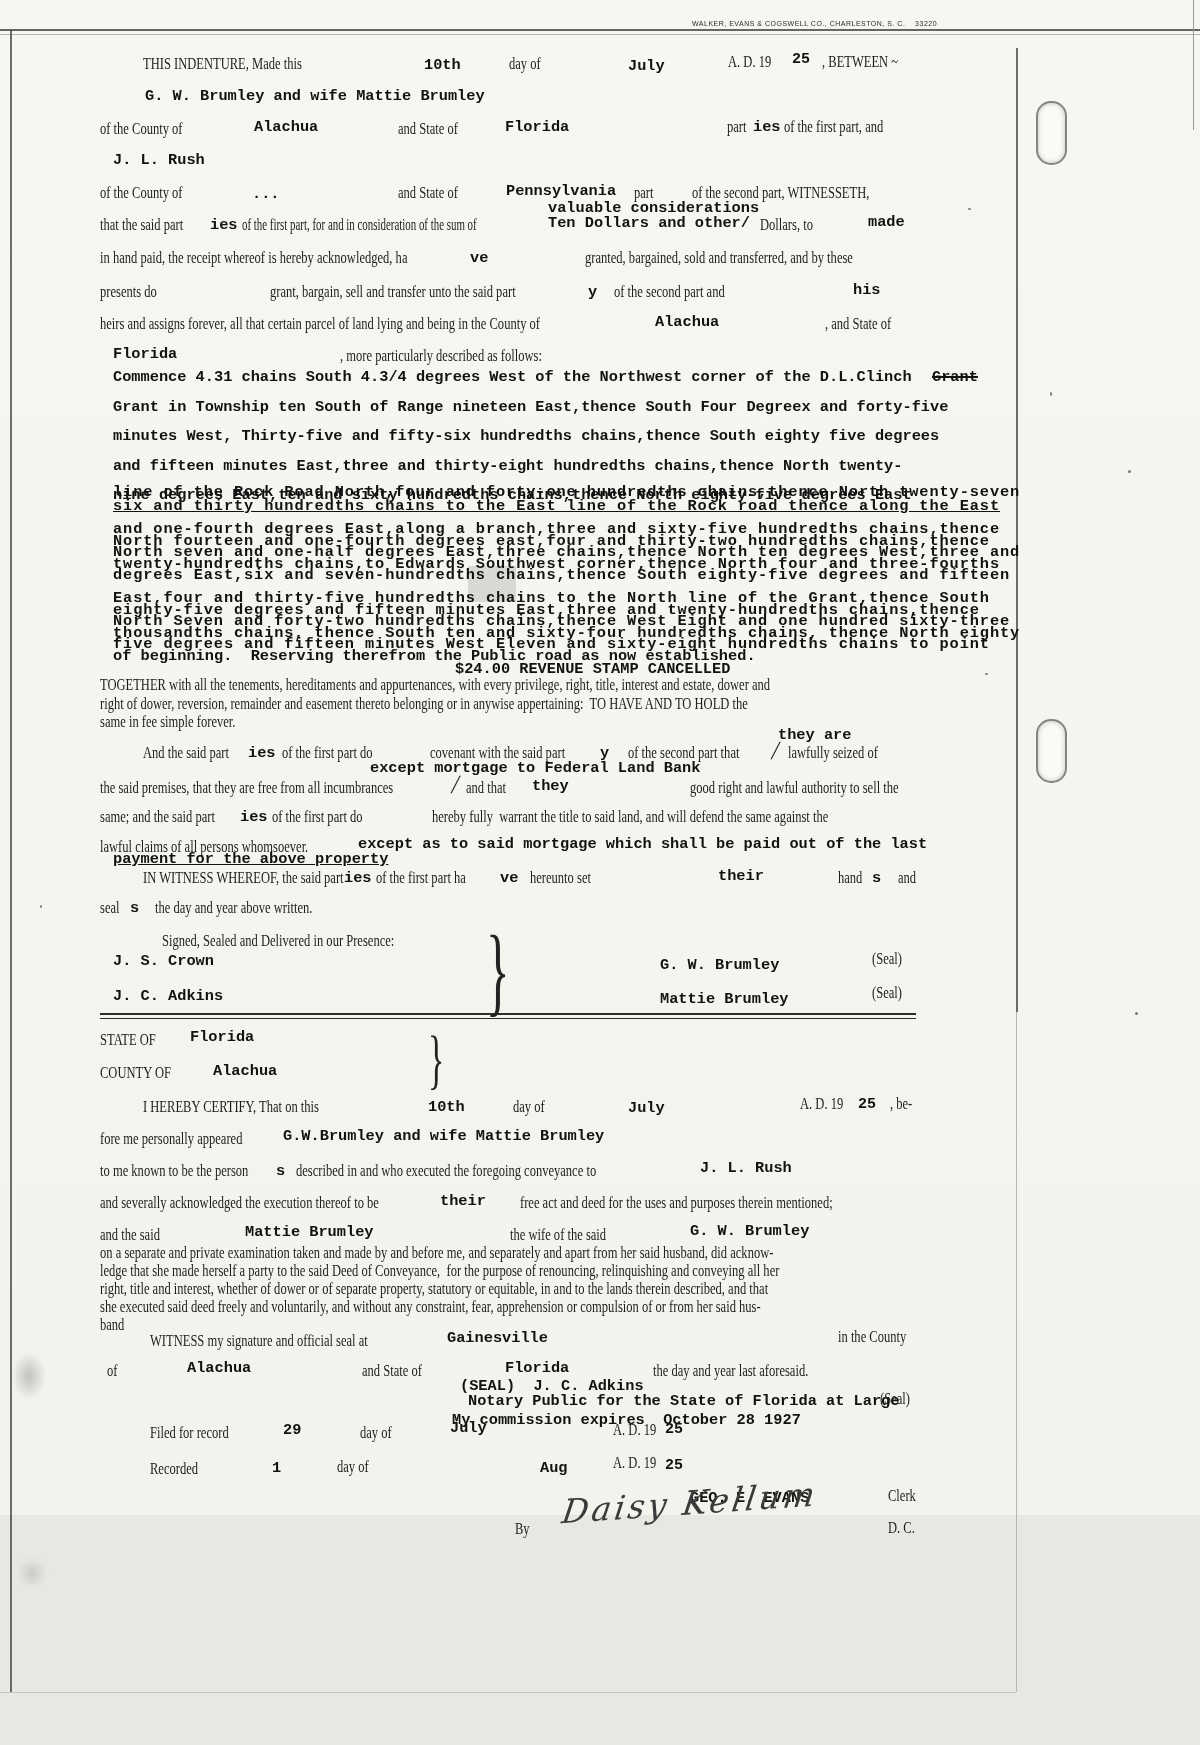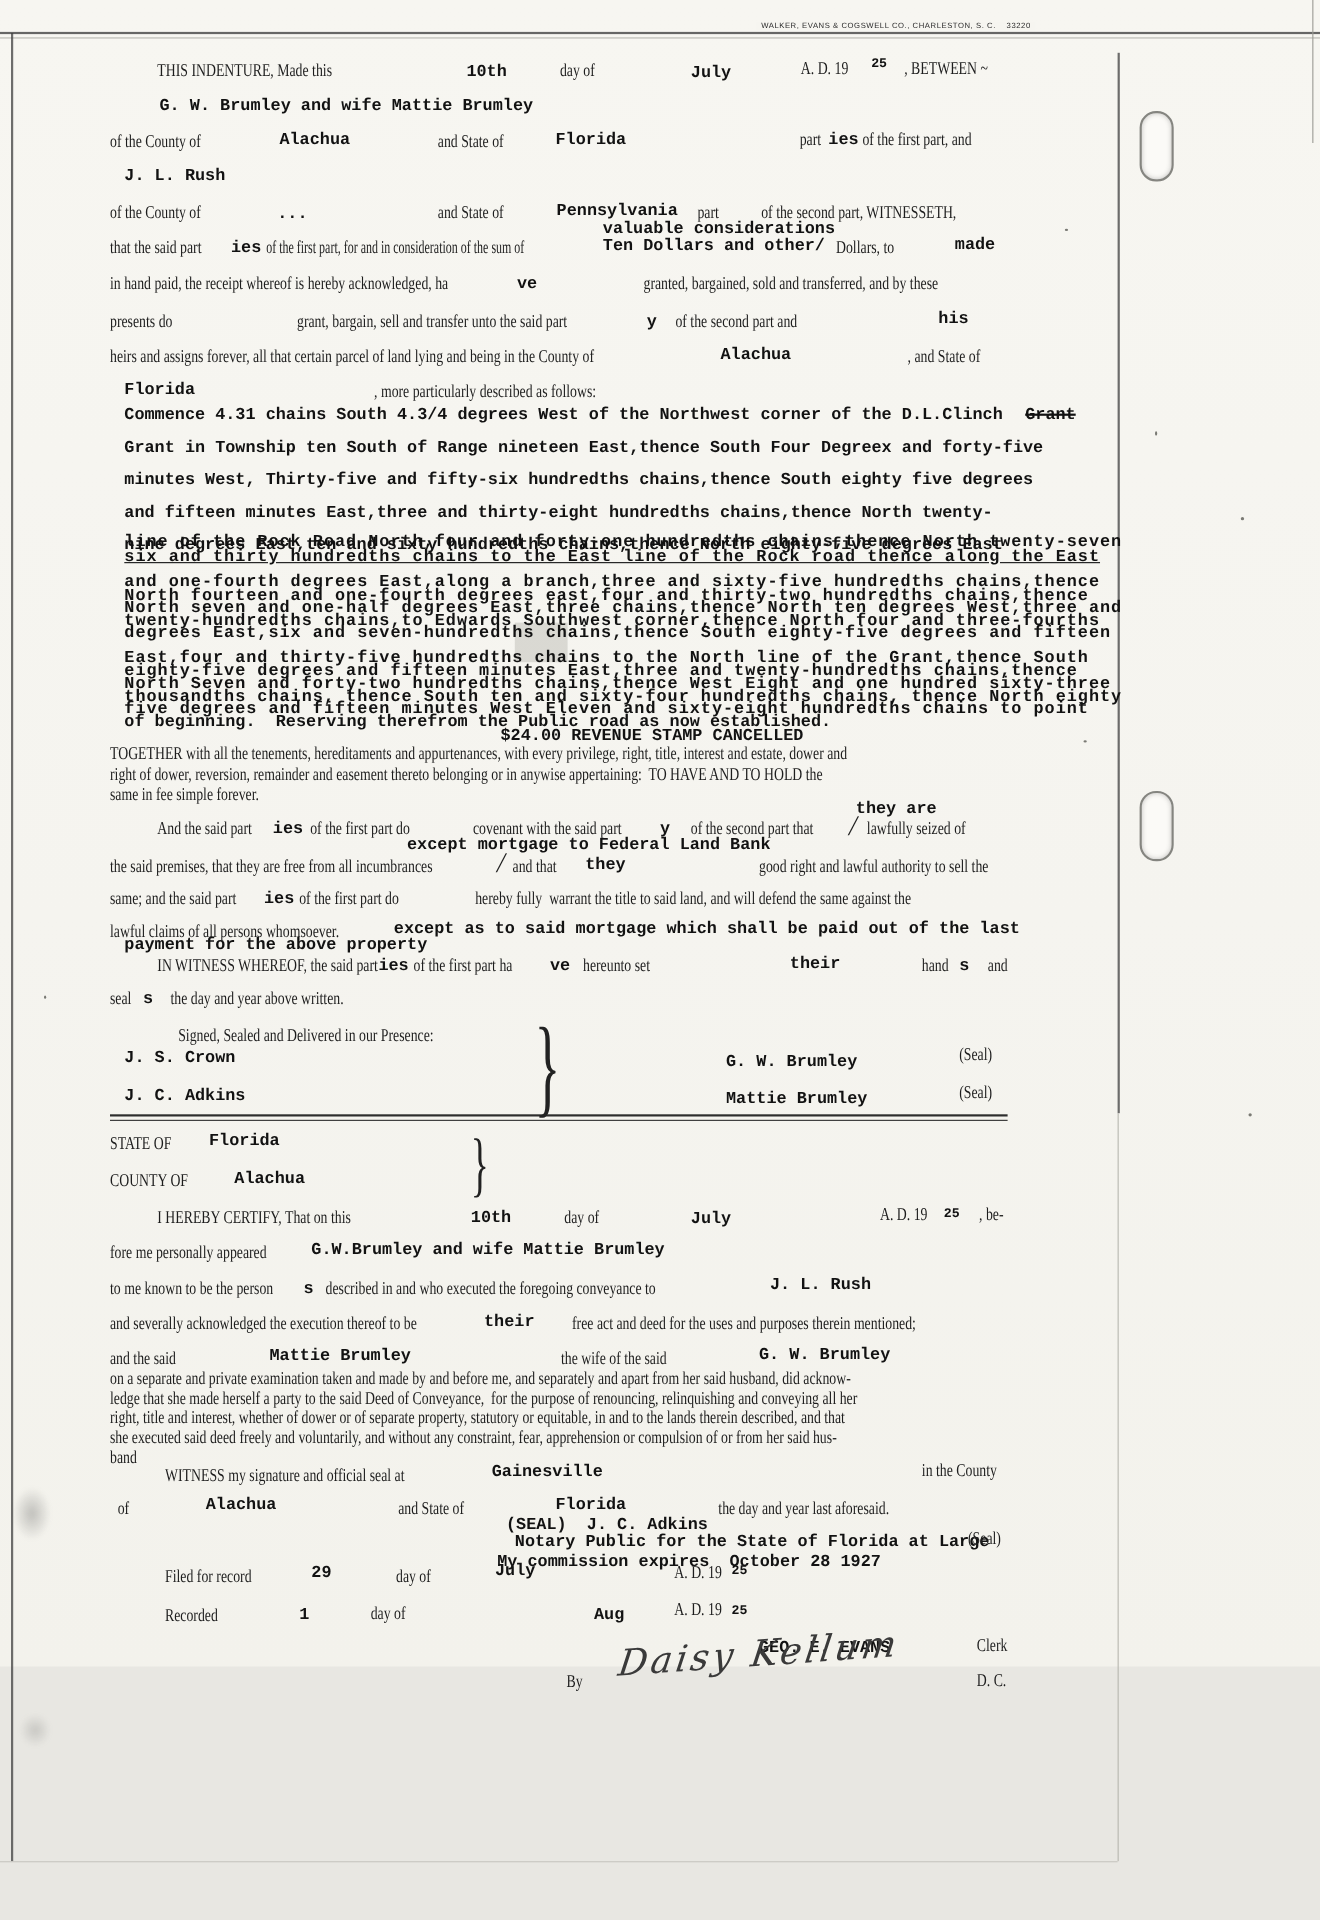--- a/index.html
+++ b/index.html
@@ -6,21 +6,21 @@
   .page{
     position:relative;width:1200px;height:1515px;
     background:linear-gradient(180deg,#f7f6f1 0%,#f5f4ef 55%,#f3f2ec 100%);
     font-family:"Liberation Serif",serif;color:#1c1c1c;
   }
   .seg{position:absolute;display:inline-block;white-space:pre;line-height:1.12;color:#1d1d1d;}
   .form{font-size:16.5px;font-family:"Liberation Serif",serif;transform:scaleX(0.76);transform-origin:0 0;}
   .form-c{font-size:16.5px;font-family:"Liberation Serif",serif;transform:scaleX(0.66);transform-origin:0 0;}
   .type{font-family:"Liberation Mono",monospace;font-weight:700;font-size:15.3px;color:#121212;}
   .dense{letter-spacing:0.9px;}
-  .type-lg{font-family:"Liberation Mono",monospace;font-weight:700;font-size:12px;color:#111;}
+  .type-lg{font-family:"Liberation Mono",monospace;font-weight:700;font-size:15px;color:#111;}
   .slash{font-size:26px;font-family:"Liberation Serif",serif;transform:skewX(-10deg);line-height:1;}
   .strike{text-decoration:line-through;text-decoration-thickness:2px;}
   .brace{font-size:98px;font-family:"Liberation Serif",serif;font-weight:400;transform:scale(.5,1.02);transform-origin:0 0;color:#222;line-height:1;}
   .brace2{font-size:62px;font-family:"Liberation Serif",serif;font-weight:400;transform:scale(.55,1.05);transform-origin:0 0;color:#222;line-height:1;}
   .script{font-family:"DejaVu Serif",serif;font-style:italic;font-size:33px;letter-spacing:3px;color:#3a3a3a;transform:rotate(-4deg) skewX(-12deg);transform-origin:0 0;}
   .printer{font-family:"Liberation Sans",sans-serif;font-size:7px;letter-spacing:.5px;color:#2b2b2b;background:#f6f5f0;padding:0 4px;z-index:3;}
   .top-rule{position:absolute;left:0;top:29px;width:1200px;height:2px;background:#4c4c4c;opacity:.85;}
   .top-rule2{position:absolute;left:0;top:34px;width:1200px;height:1px;background:#9a9a94;opacity:.7;}
   .left-rule{position:absolute;left:10px;top:30px;width:2px;height:1662px;background:#3f3f3f;opacity:.75;}
   .corner-rule{position:absolute;left:1193px;top:0;width:1px;height:130px;background:#9b9b95;}
@@ -142,21 +142,21 @@
       <span class="seg slash" style="left: 452px; top: 772px;">/</span>
       <span class="seg form" style="left: 466px; top: 779px;">and that</span>
       <span class="seg type" style="left: 532px; top: 778px;">they</span>
       <span class="seg form" style="left: 690px; top: 779px;">good right and lawful authority to sell the</span>
       <span class="seg form" style="left: 100px; top: 808px;">same; and the said part</span>
       <span class="seg type" style="left: 240px; top: 809px;">ies</span>
       <span class="seg form" style="left: 272px; top: 808px;">of the first part do</span>
       <span class="seg form" style="left: 432px; top: 808px;">hereby fully  warrant the title to said land, and will defend the same against the</span>
       <span class="seg form" style="left: 100px; top: 838px;">lawful claims of all persons whomsoever.</span>
       <span class="seg type" style="left: 358px; top: 836px;">except as to said mortgage which shall be paid out of the last</span>
-      <span class="seg type" style="left: 113px; top: 851px;">payment for the above property</span>
+      <span class="seg type" style="left: 113px; top: 851px; text-decoration: underline;">payment for the above property</span>
       <span class="seg form" style="left: 143px; top: 869px;">IN WITNESS WHEREOF, the said part</span>
       <span class="seg type" style="left: 344px; top: 870px;">ies</span>
       <span class="seg form" style="left: 376px; top: 869px;">of the first part ha</span>
       <span class="seg type" style="left: 500px; top: 870px;">ve</span>
       <span class="seg form" style="left: 530px; top: 869px;">hereunto set</span>
       <span class="seg type" style="left: 718px; top: 868px;">their</span>
       <span class="seg form" style="left: 838px; top: 869px;">hand</span>
       <span class="seg type" style="left: 872px; top: 870px;">s</span>
       <span class="seg form" style="left: 898px; top: 869px;">and</span>
       <span class="seg form" style="left: 100px; top: 899px;">seal</span>

